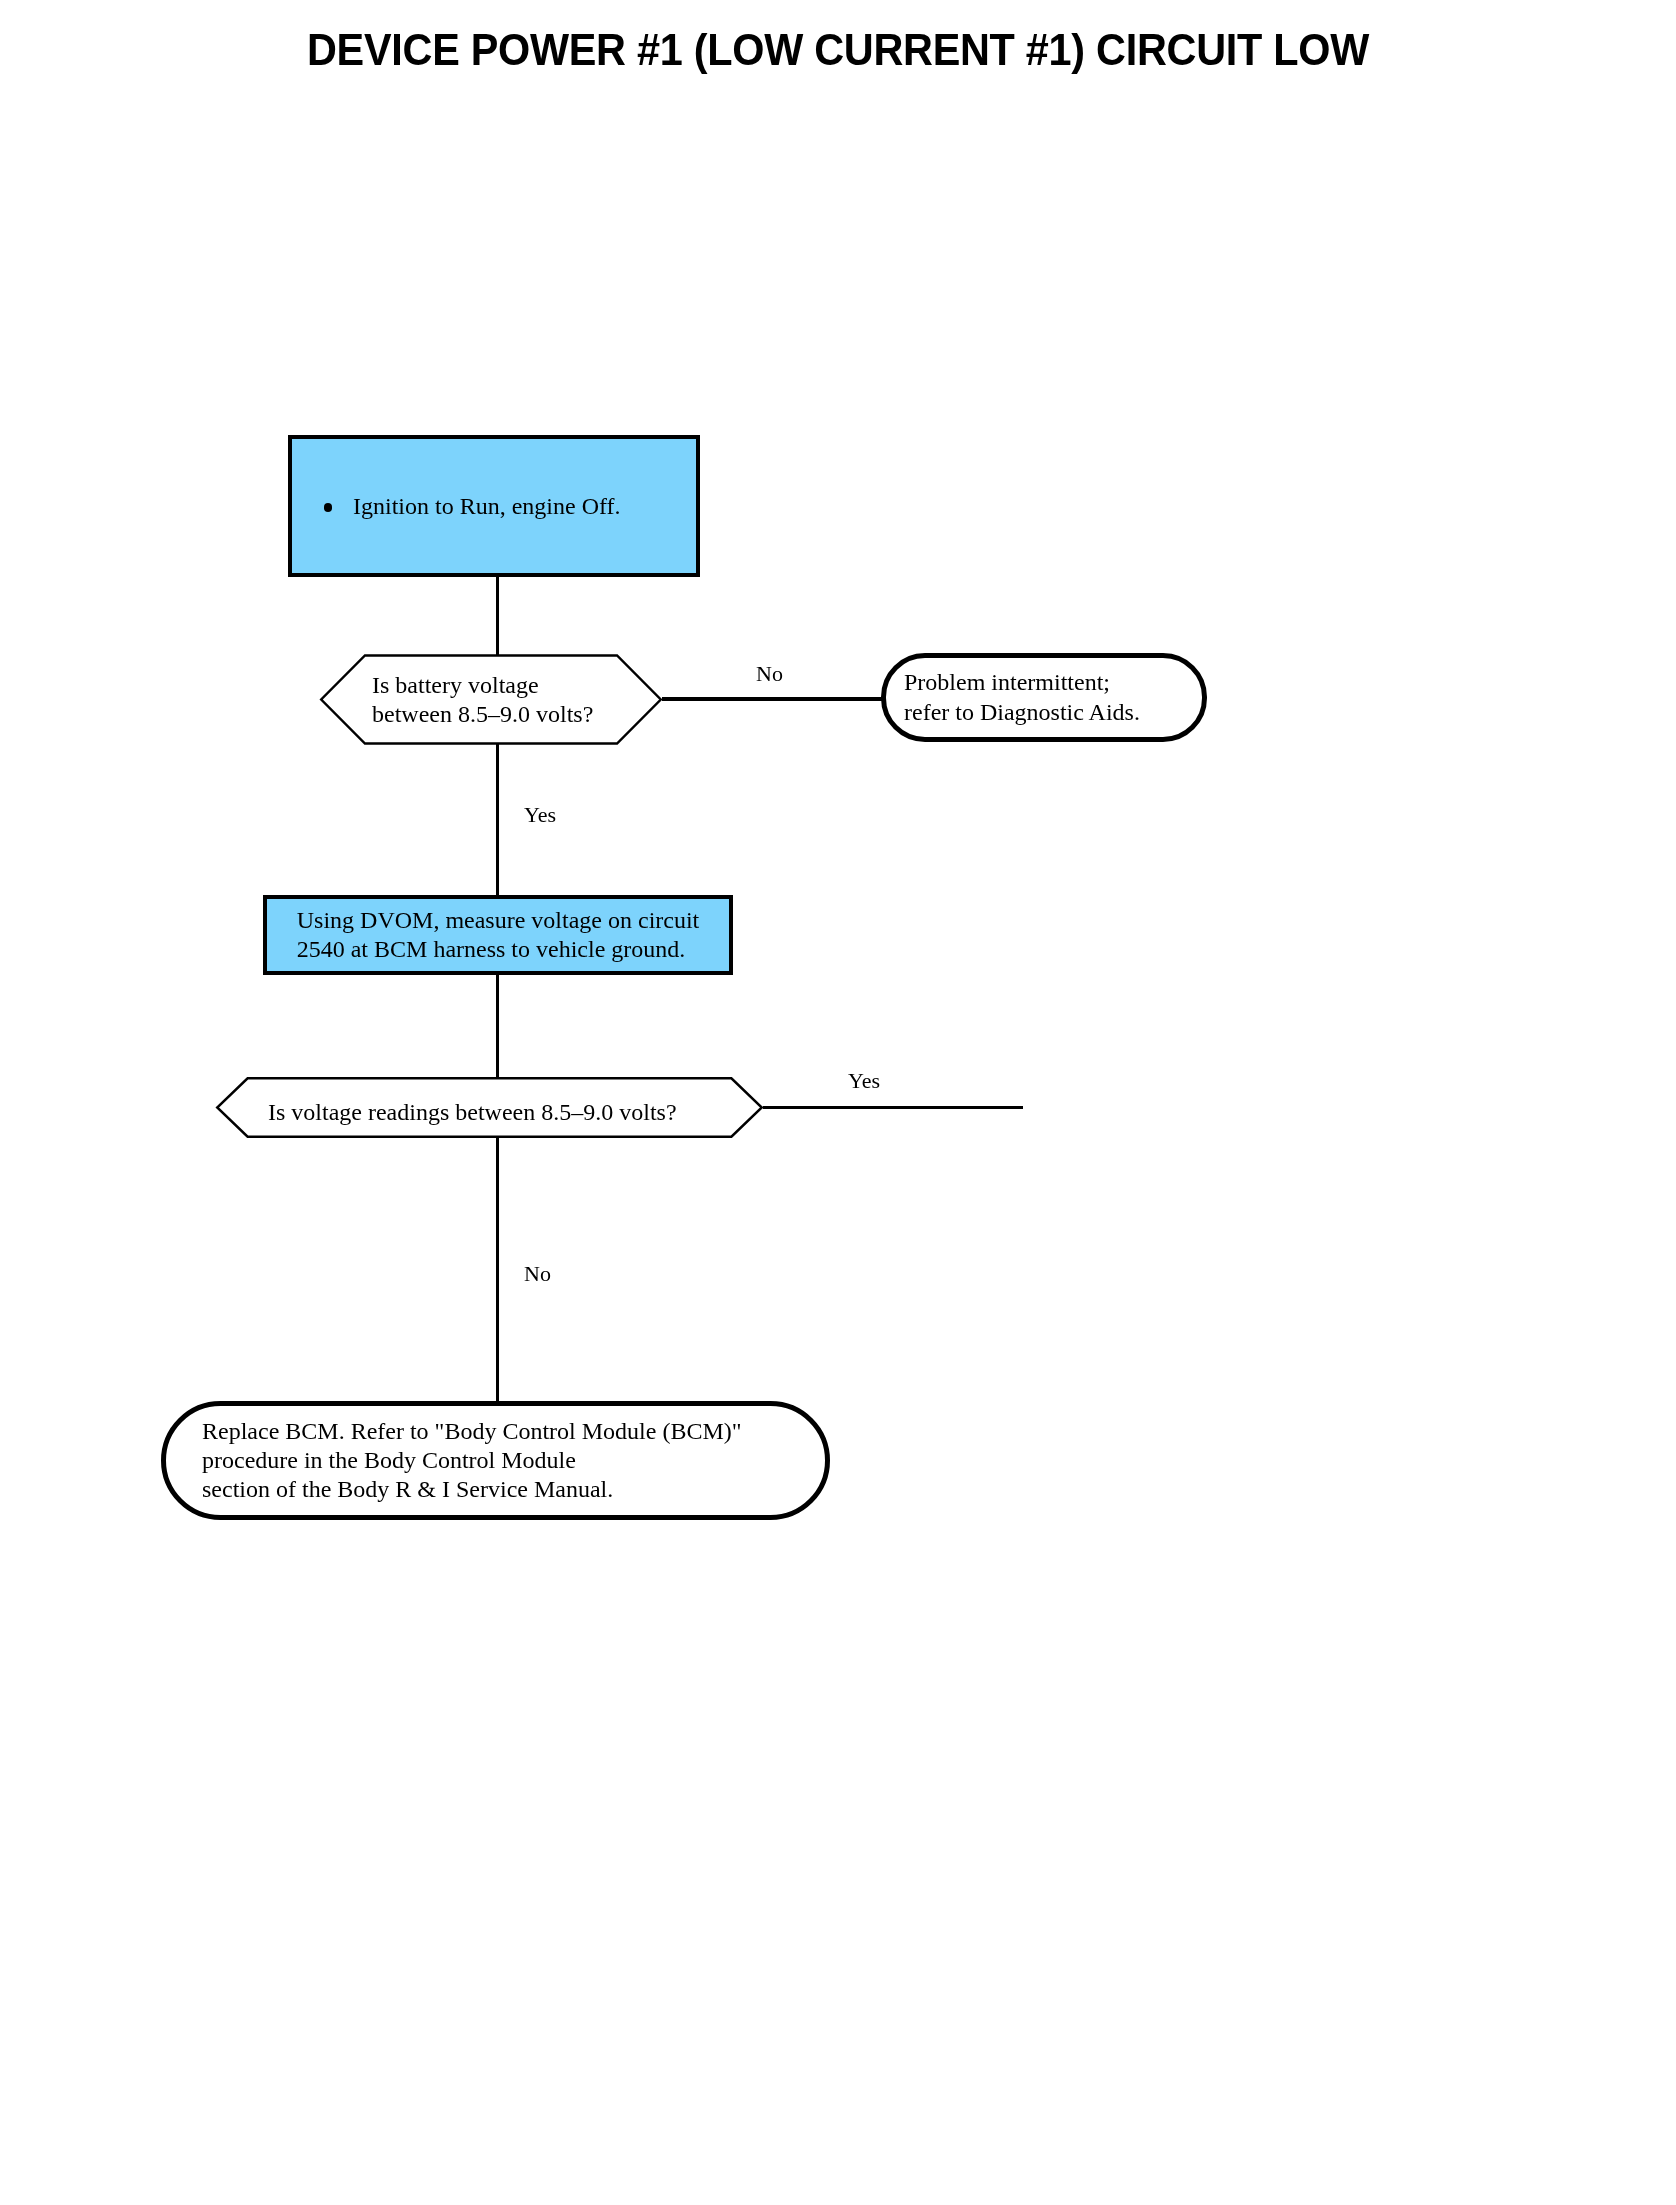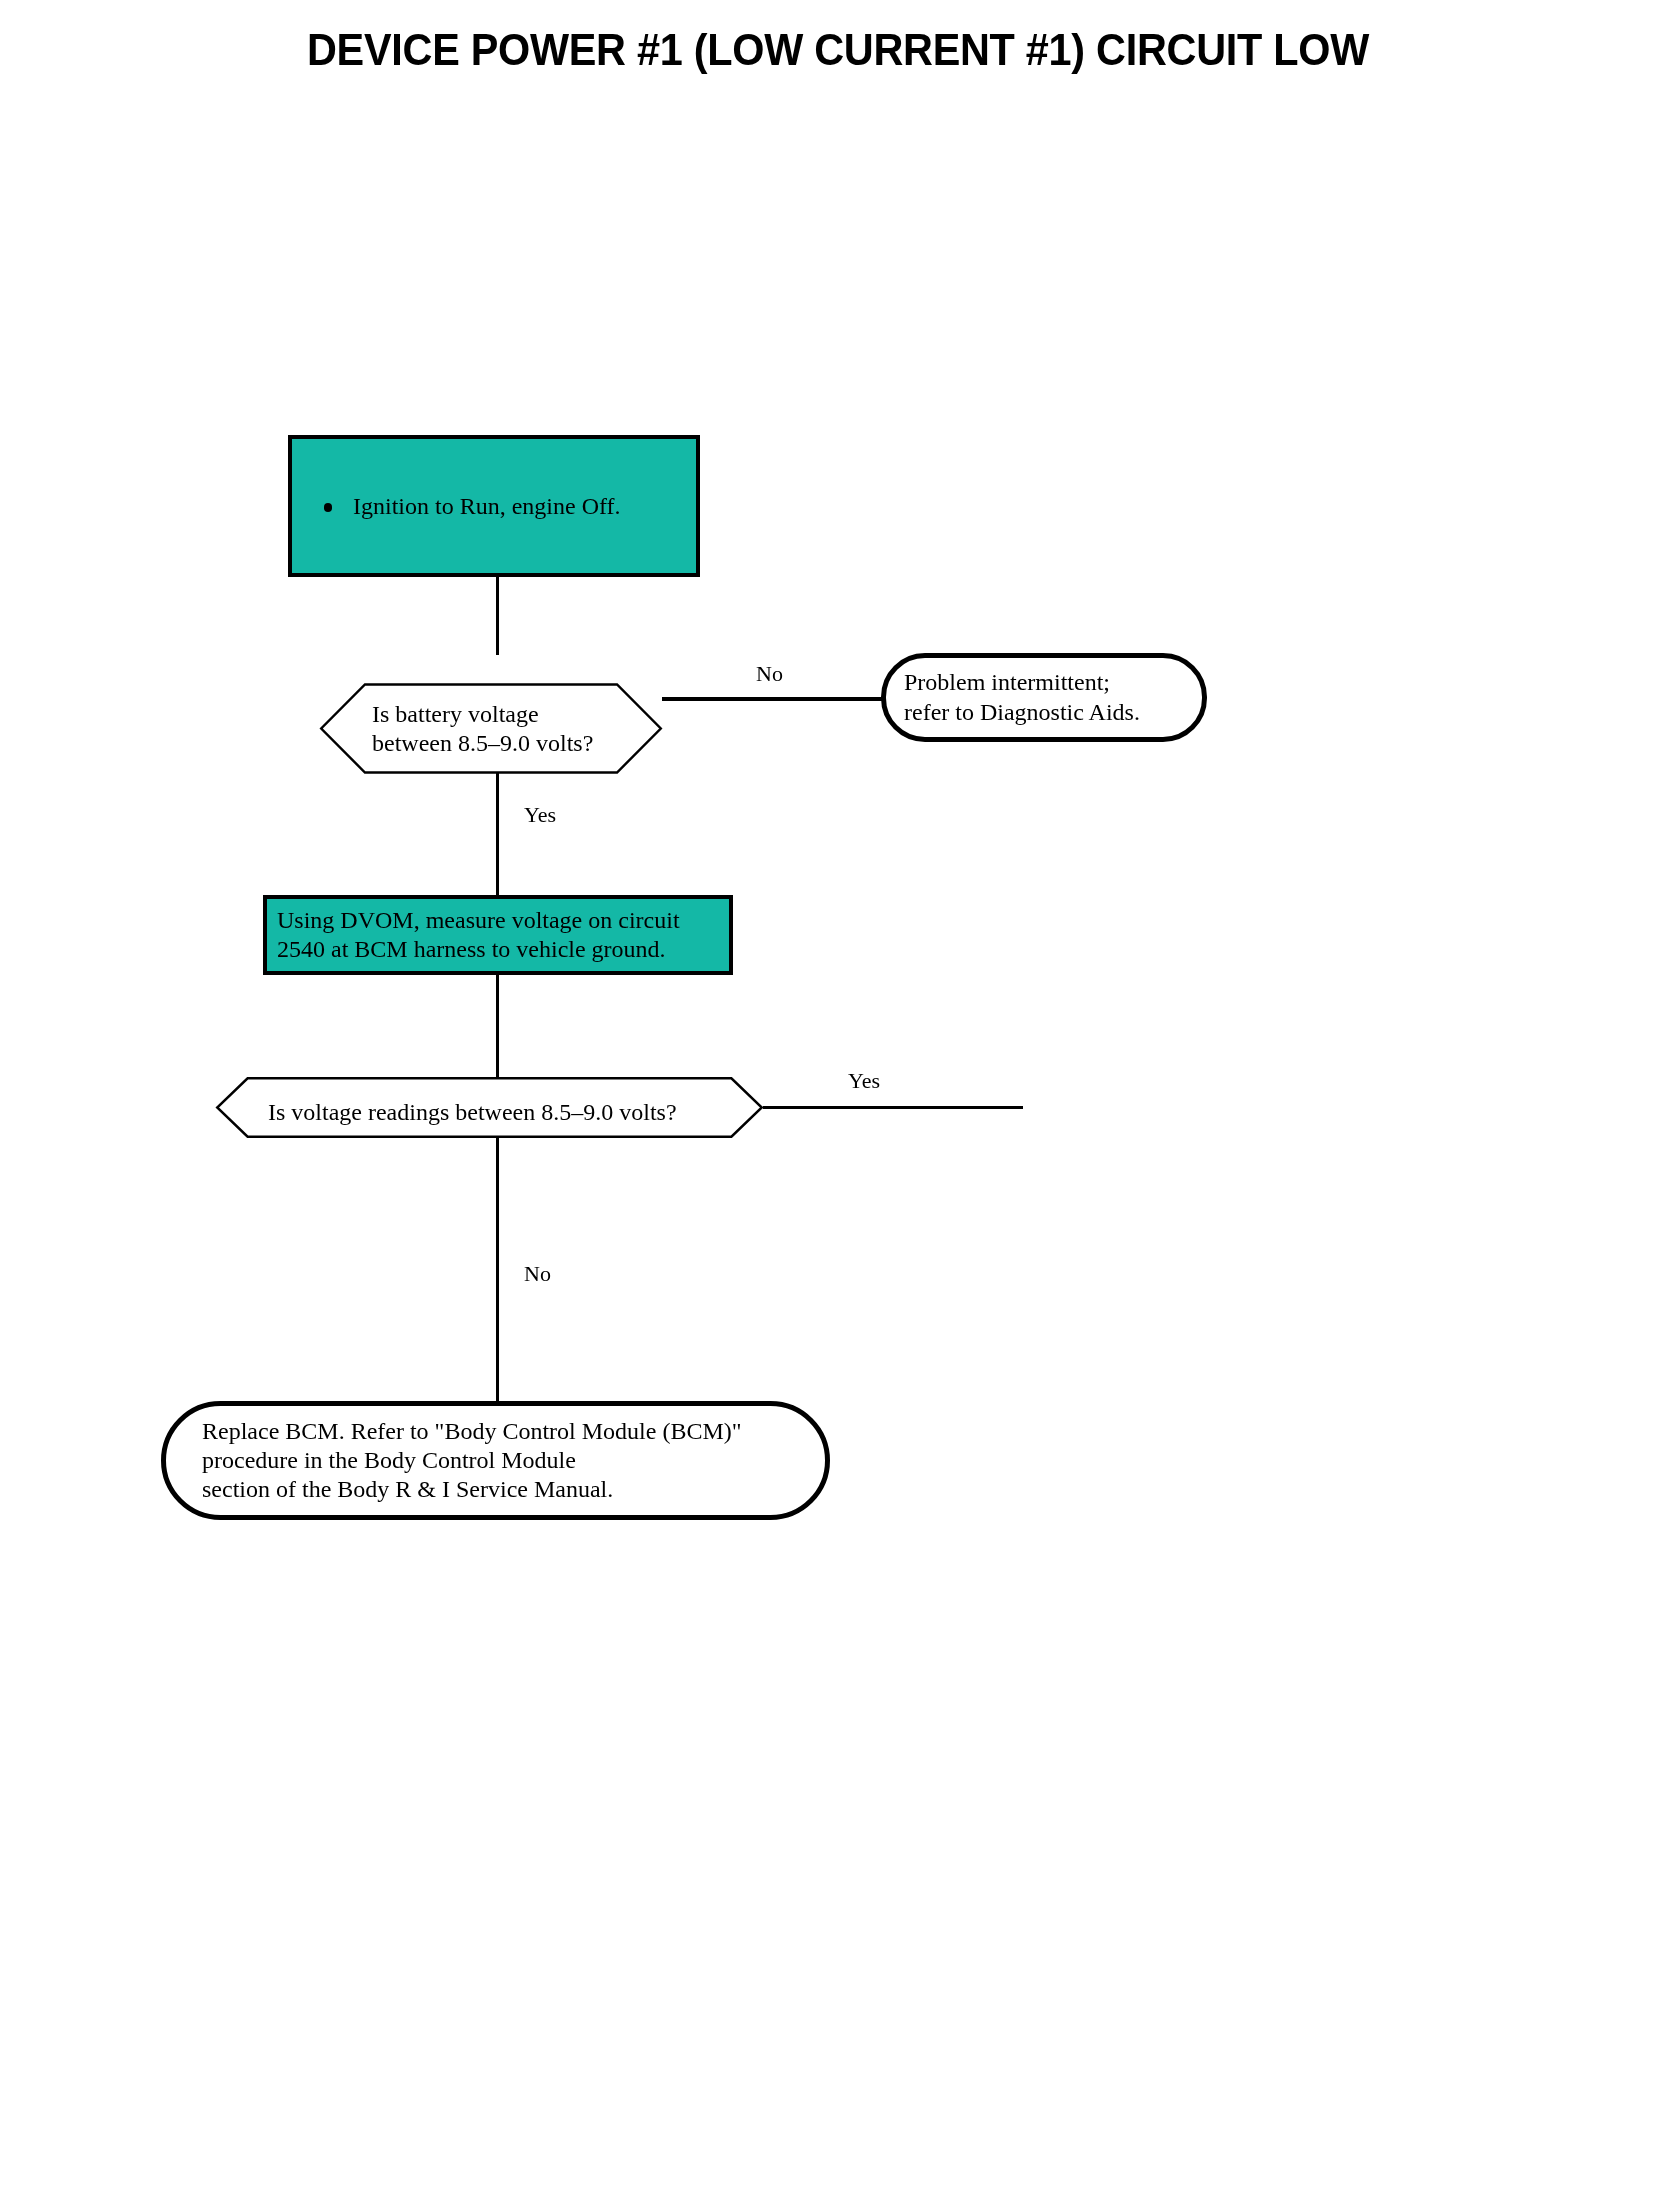--- a/index.html
+++ b/index.html
@@ -52,23 +52,24 @@
     line-height: 1.19;
     color: #000;
     white-space: pre-line;
   }
 
   
   .process-box {
     position: absolute;
     box-sizing: border-box;
     border: 4.3px solid #000;
-    background: #14b8a6;
+    background: #7dd3fc;
     display: flex;
     align-items: center;
+    justify-content: center;
   }
 
   
   .bullet-list {
     list-style: none;
     margin: 0;
     padding: 0 14.6px 0 27px;
     width: 100%;
   }
   .bullet-list li {
@@ -167,21 +168,21 @@
       <line x1="818" y1="1870" x2="818" y2="2308"></line>
     </g>
   </svg>
 
   <div class="process-box" style="left:288px; top:435px; width:412px; height:142px;">
     <ul class="bullet-list">
       <li>Ignition to Run, engine Off.</li>
     </ul>
   </div>
 
-  <div class="decision" style="left:320px; top:654px; width:342px; height:91px;margin-top:29px;">
+  <div class="decision" style="left:320px; top:654px; width:342px; height:91px;">
     <svg width="342" height="91" viewBox="0 0 563 149">
       <polygon points="74,2 489,2 561,74.5 489,147 74,147 2,74.5" fill="#ffffff" stroke="#000000" stroke-width="4"></polygon>
     </svg>
     <div class="decision-label" style="padding-left:52px; padding-right:35px;">
       <span>Is battery voltage
 between 8.5–9.0 volts?</span>
     </div>
   </div>
 
   <div class="edge-label" style="left:756px; top:663px;">No</div>

